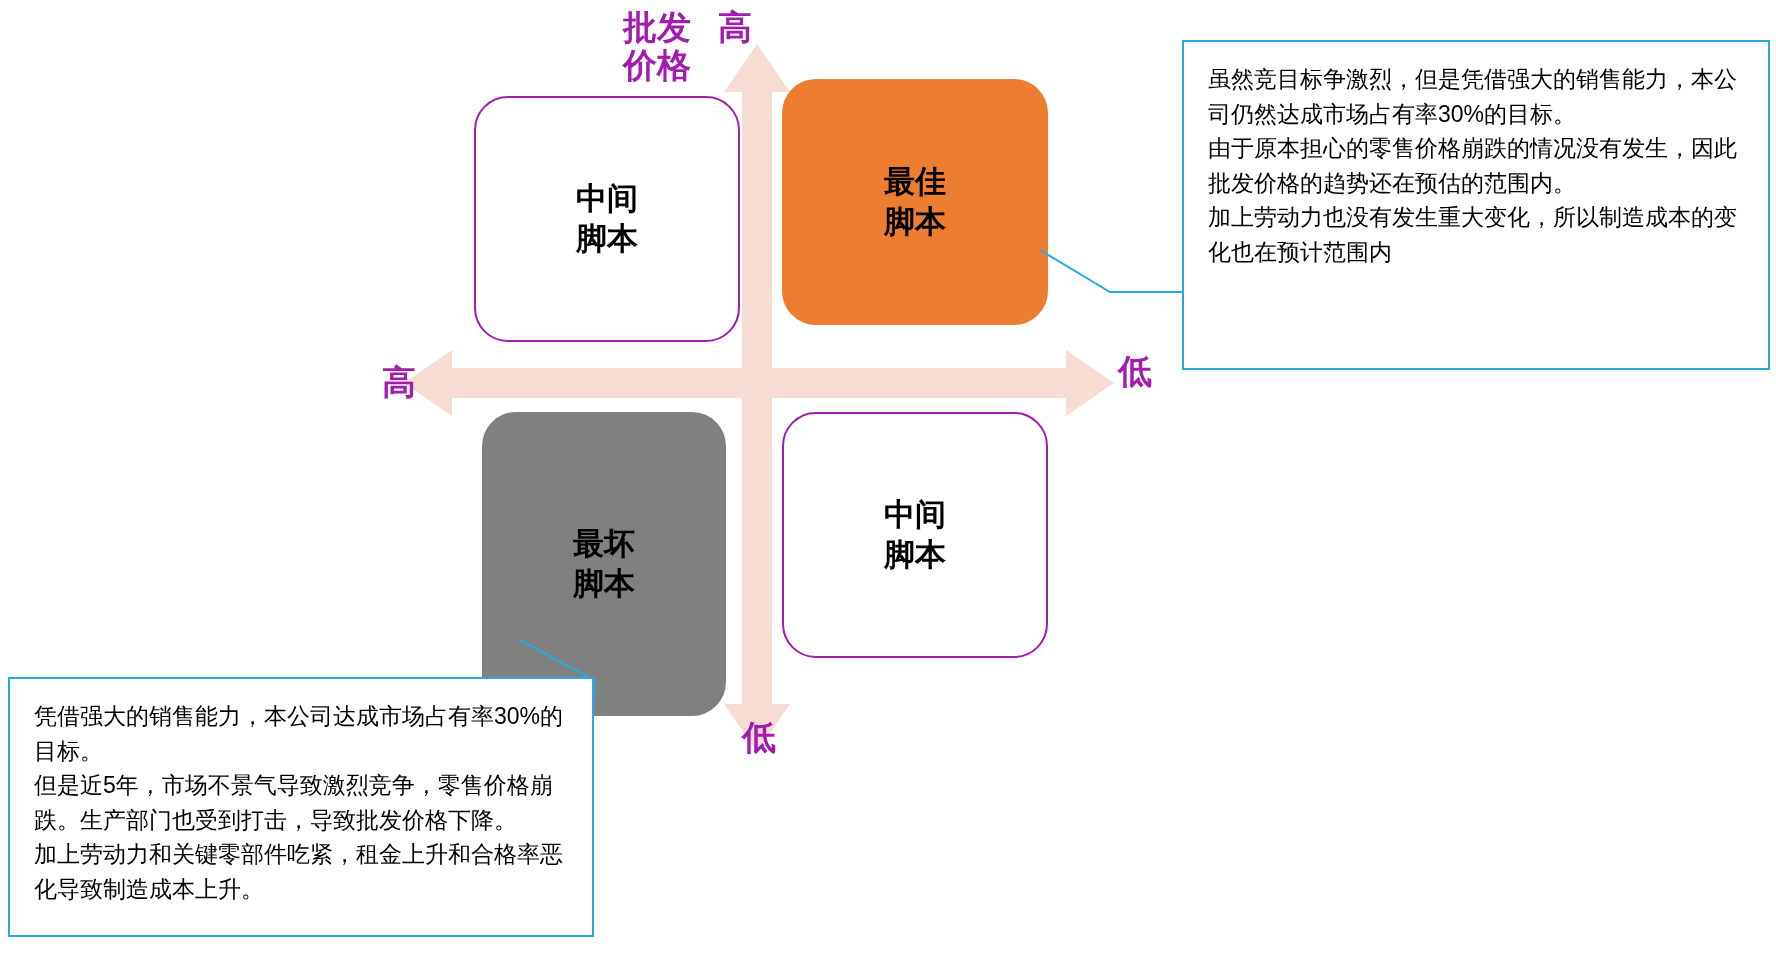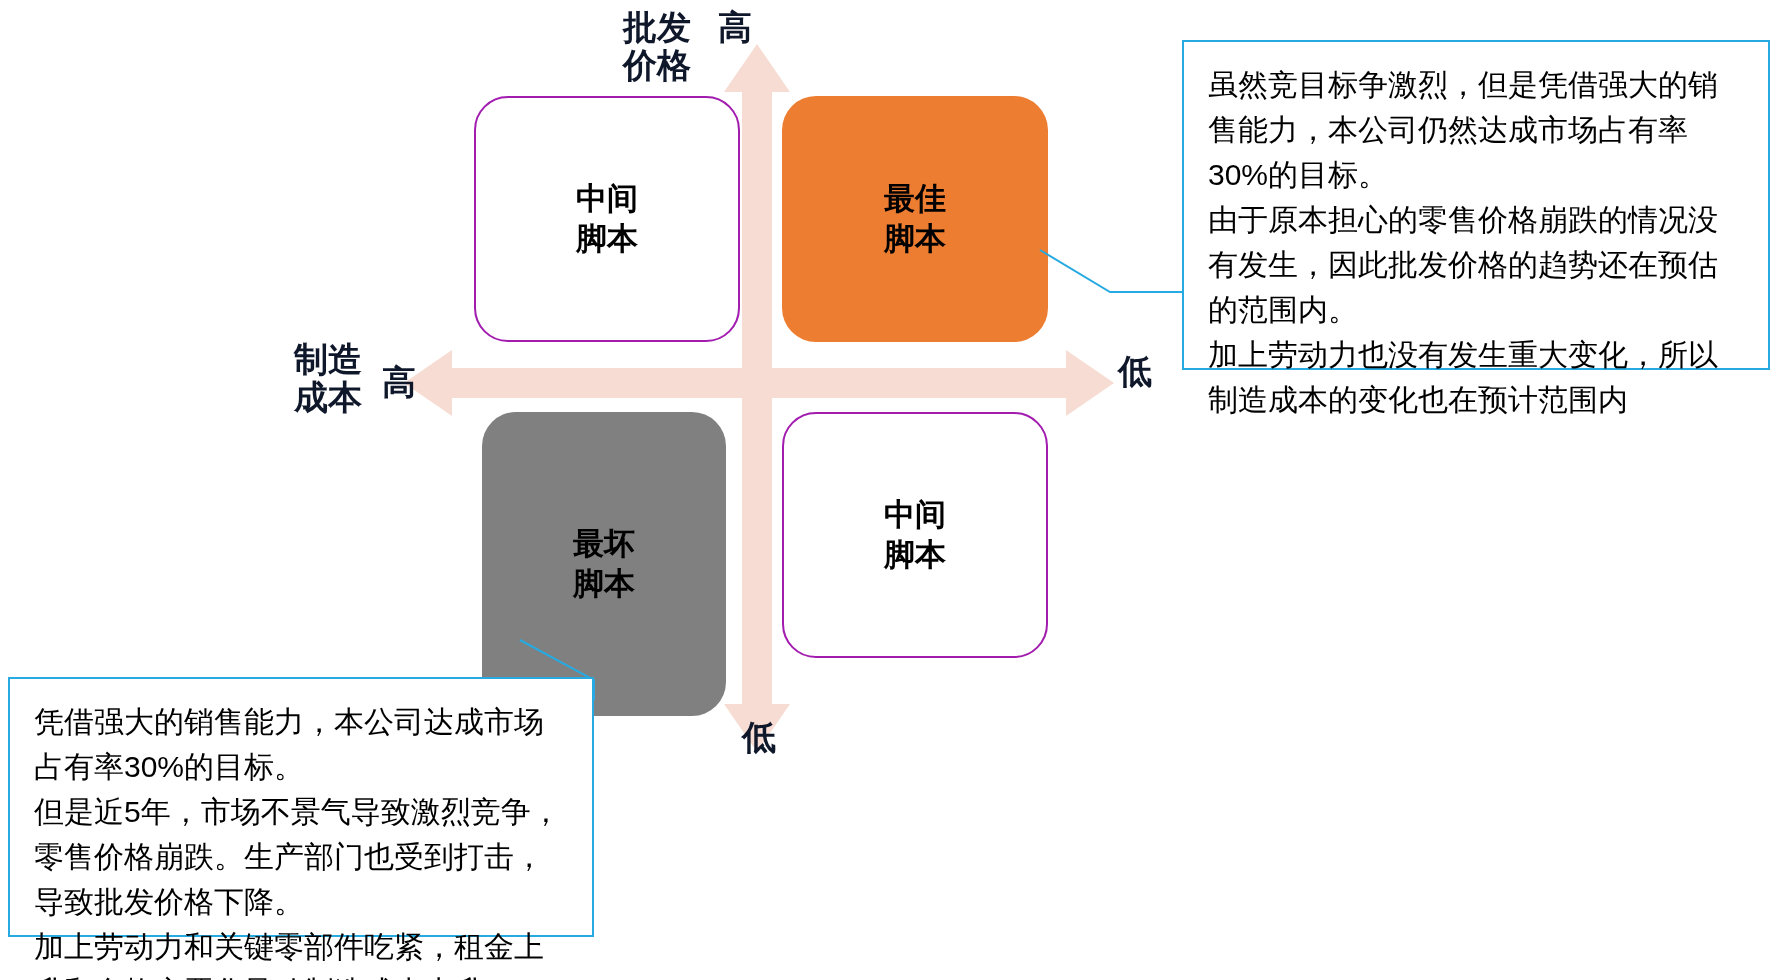--- a/index.html
+++ b/index.html
@@ -24,21 +24,21 @@
     left: 0;
     top: 0;
     width: 1776px;
     height: 980px;
     pointer-events: none;
   }
 
   
   .axis-label {
     position: absolute;
-    color: #0f172a;
+    color: #a21caf;
     font-weight: bold;
     line-height: 1.12;
     white-space: pre-line;
   }
   #lbl-top-name {
     left: 612px;
     top: 8px;
     width: 90px;
     font-size: 34px;
     text-align: center;
@@ -84,32 +84,32 @@
     font-weight: bold;
     line-height: 1.30;
     color: #000000;
     white-space: pre-line;
   }
   .quad.outline {
     background: #ffffff;
     border: 2px solid #a21caf;
   }
   #quad-tl { left: 474px; top: 96px;  width: 266px; height: 246px; }
-  #quad-tr { left: 782px; top: 96px;  width: 266px; height: 246px; }
+  #quad-tr { left: 782px; top: 79px;  width: 266px; height: 246px; }
   #quad-bl { left: 482px; top: 412px; width: 244px; height: 304px; }
   #quad-br { left: 782px; top: 412px; width: 266px; height: 246px; }
 
   
   .callout {
     position: absolute;
     box-sizing: border-box;
     background: #ffffff;
     border: 2px solid #27AAE1;
     color: #000000;
-    font-size: 30px;
+    font-size: 23px;
     line-height: 1.50;
     white-space: pre-line;
     padding: 20px 22px 18px 24px;
   }
   #callout-top-right {
     left: 1182px;
     top: 40px;
     width: 588px;
     height: 330px;
   }
@@ -147,22 +147,20 @@
       <rect x="438" y="368" width="642" height="30"></rect>
       <polygon points="404,383 452,350 452,416"></polygon>
       <polygon points="1114,383 1066,350 1066,416"></polygon>
     </g>
   </svg>
 
   <div class="axis-label" id="lbl-top-name">批发
 价格</div>
   <div class="axis-label" id="lbl-top-value">高</div>
 
-  <div class="axis-label" id="lbl-left-name">制造
-成本</div>
   <div class="axis-label" id="lbl-left-value">高</div>
 
   <div class="axis-label" id="lbl-right-value">低</div>
 
   <div class="axis-label" id="lbl-bottom-value">低</div>
 
   <div class="quad outline" id="quad-tl">中间
 脚本</div>
 
   <div class="quad" id="quad-tr" style="background:#ED7D31;">最佳

